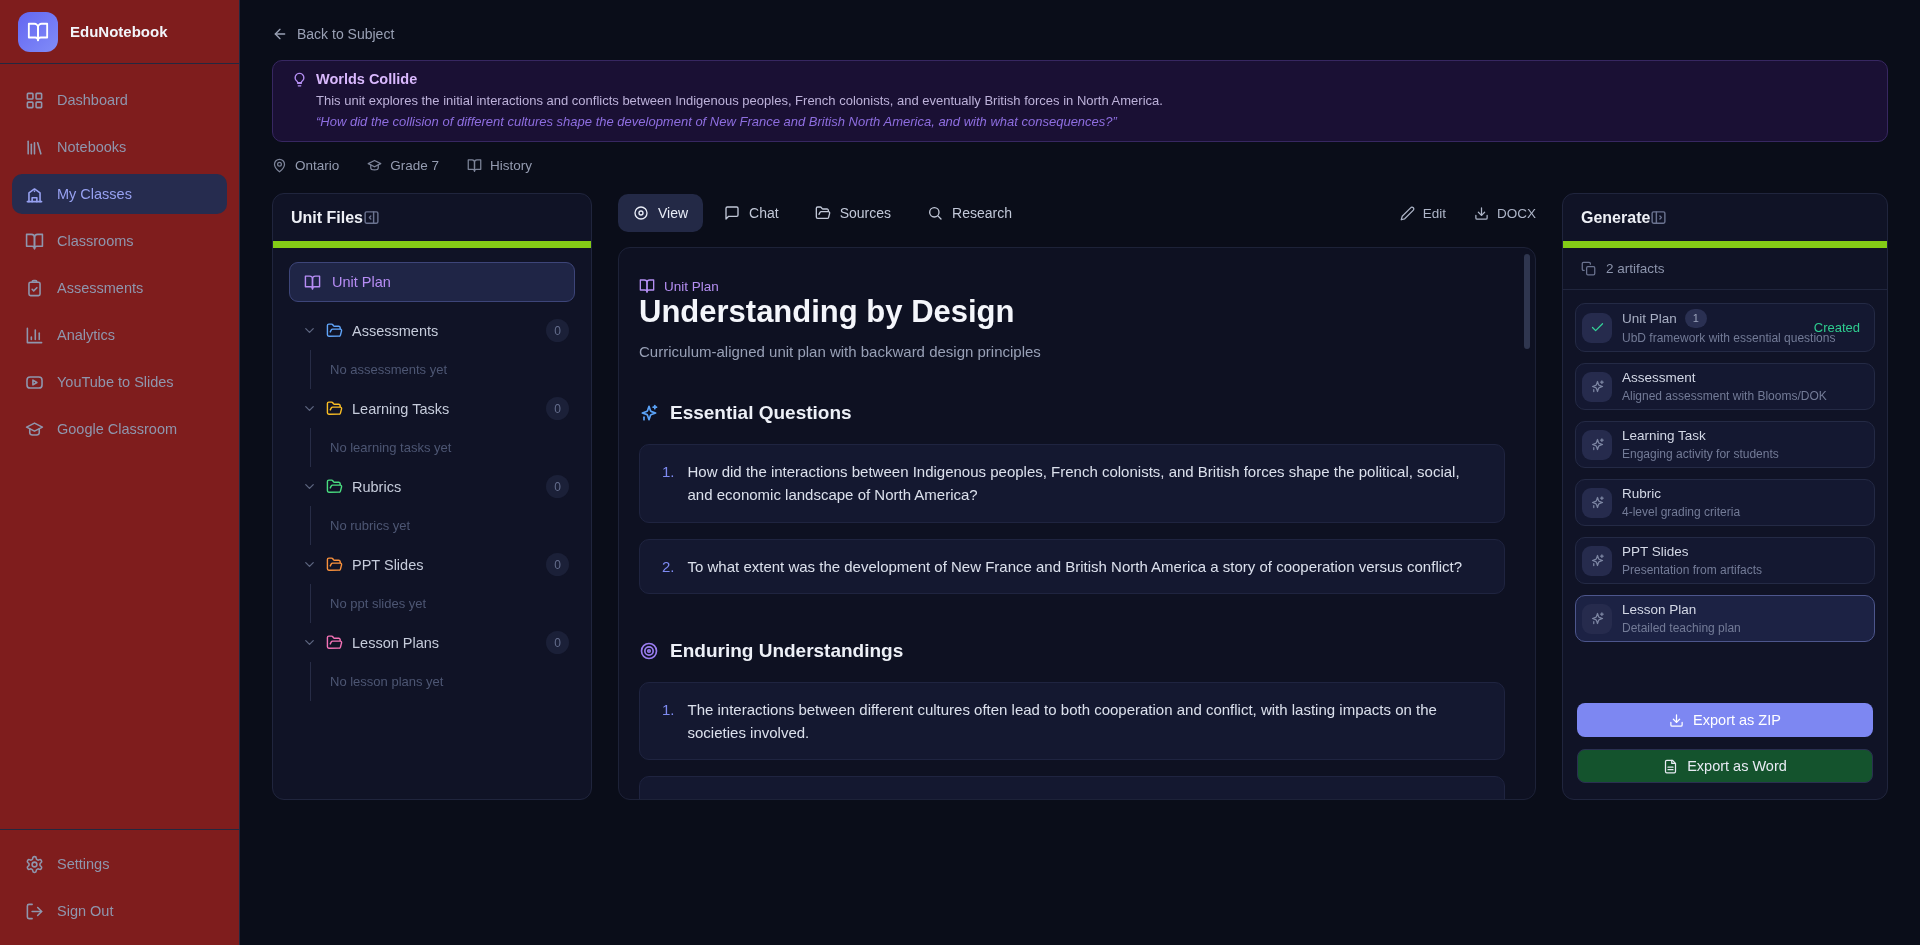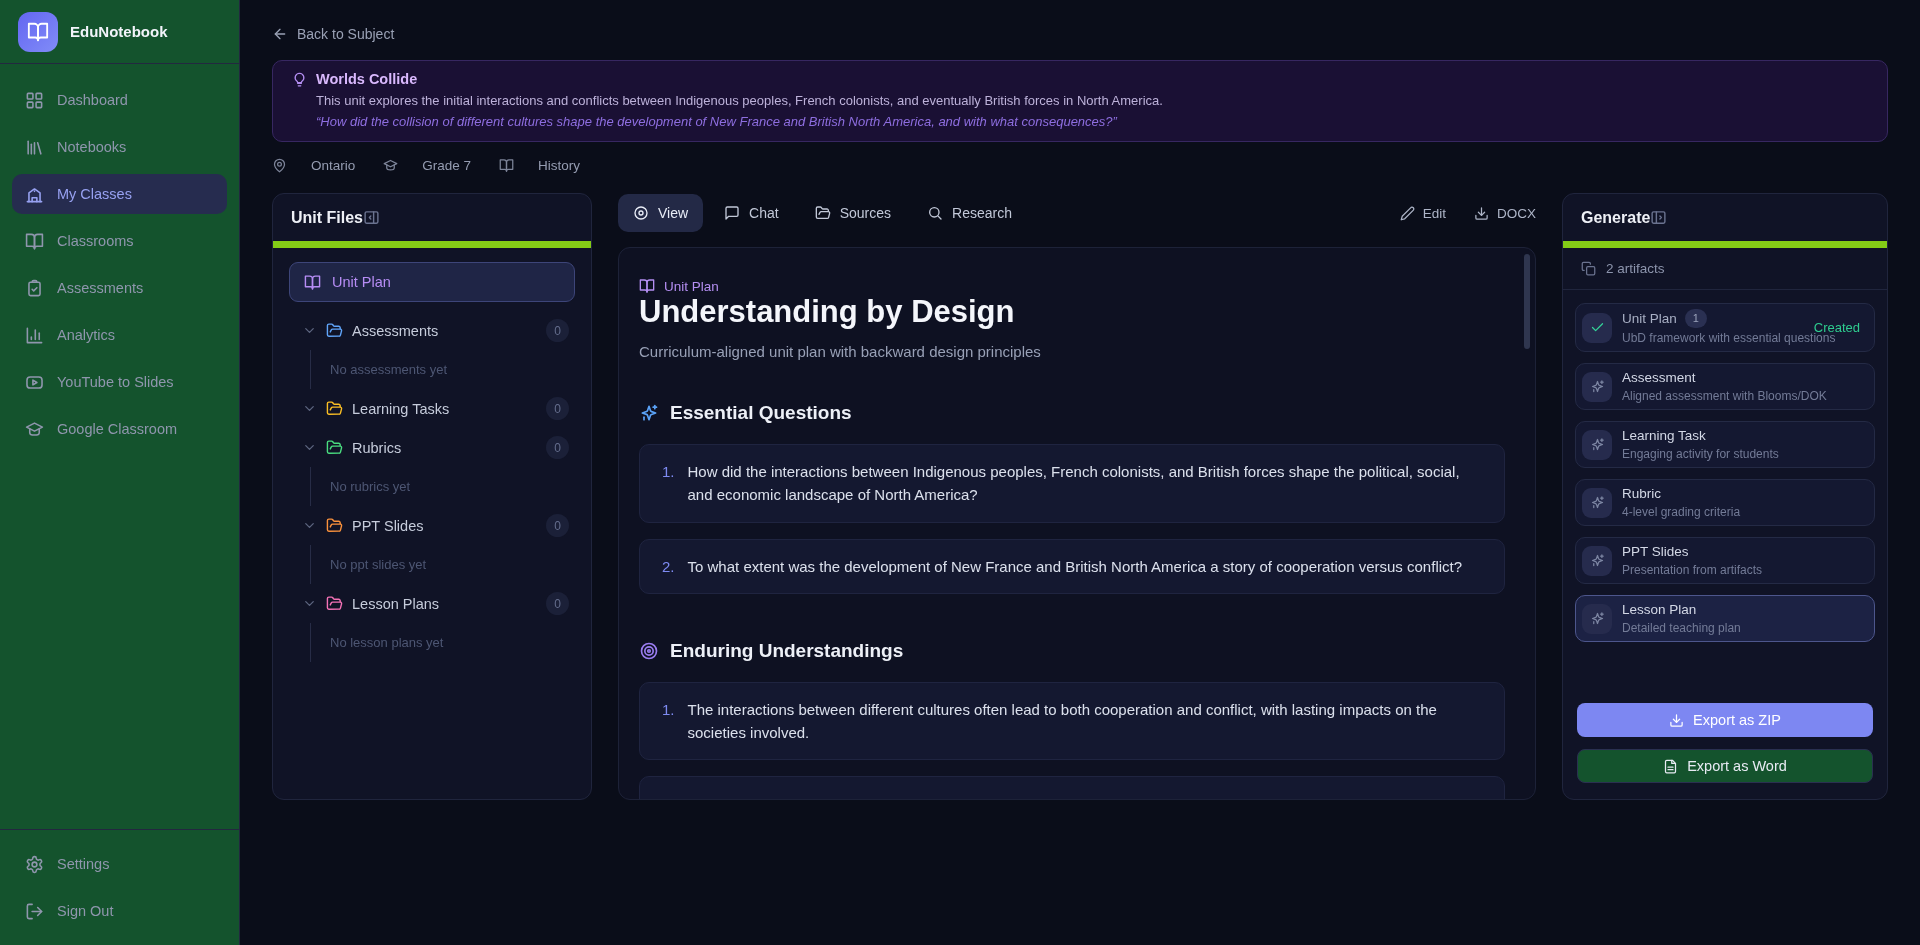--- a/index.html
+++ b/index.html
@@ -7,21 +7,21 @@
   body {
     background:#0a0d19;
     font-family:"Liberation Sans", sans-serif;
     color:#e5e9f2;
     display:flex;
   }
   svg { display:block; }
   .ic { stroke:currentColor; fill:none; stroke-width:2; stroke-linecap:round; stroke-linejoin:round; }
 
   
-  .sidebar { width:240px; height:100%; background:#14532d; border-right:1px solid #232840; display:flex; flex-direction:column; flex-shrink:0; }
+  .sidebar { width:240px; height:100%; background:#7f1d1d; border-right:1px solid #232840; display:flex; flex-direction:column; flex-shrink:0; }
   .logo-row { height:64px; display:flex; align-items:center; gap:12px; padding:0 18px; border-bottom:1px solid #232840; }
   .logo-badge { width:40px; height:40px; border-radius:12px; background:linear-gradient(135deg,#6366f1,#818cf8); display:grid; place-items:center; color:#fff; flex-shrink:0; }
   .logo-name { font-size:15px; font-weight:bold; color:#f2f4fa; }
   .nav { padding:16px 12px; display:flex; flex-direction:column; gap:7px; }
   .nav-item { height:40px; border-radius:10px; display:flex; align-items:center; gap:13px; padding:0 13px; color:#8f96ad; font-size:14.5px; cursor:pointer; }
   .nav-item svg { width:19px; height:19px; flex-shrink:0; }
   .nav-item.active { background:#262c4f; color:#97a1f1; }
   .sidebar-footer { margin-top:auto; border-top:1px solid #232840; padding:14px 12px; display:flex; flex-direction:column; gap:7px; }
 
   
@@ -32,21 +32,21 @@
   .page-title { font-size:29px; font-weight:bold; color:#f5f6fa; letter-spacing:.2px; }
   .status-badge { background:#1c2747; color:#6d9bf2; font-size:12.5px; padding:5px 13px; border-radius:999px; }
 
   .overview-box { margin-top:18px; background:#1a1034; border:1px solid #372761; border-radius:10px; padding:10px 19px 12px; }
   .ov-title-row { display:flex; align-items:center; gap:9px; color:#d9b8fd; font-size:14.5px; font-weight:bold; }
   .ov-title-row svg { width:15px; height:15px; color:#b48ef2; }
   .ov-desc { margin-top:6px; margin-left:24px; font-size:13px; color:#bdb2da; }
   .ov-quote { margin-top:6px; margin-left:24px; font-size:13px; font-style:italic; color:#8e6ee0; }
 
   .meta-row { margin-top:16px; display:flex; align-items:center; gap:28px; color:#959cb1; font-size:13.5px; }
-  .meta-item { display:flex; align-items:flex-end; gap:24px; }
+  .meta-item { display:flex; align-items:flex-end; gap:8px; }
   .meta-item svg { width:15px; height:15px; color:#7d8499; }
 
   
   .columns { margin-top:20px; display:flex; gap:26px; height:607px; }
   .panel { background:#101326; border:1px solid #20253d; border-radius:12px; }
   .panel-header { height:54px; display:flex; align-items:center; padding:0 18px; border-bottom:7px solid #84cc16; }
   .panel-title { font-size:16px; font-weight:bold; color:#eef0f6; }
   .collapse-btn { color:#6b7390; cursor:pointer; } .collapse-btn svg { width:17px; height:17px; }
 
   
@@ -393,20 +393,21 @@
           <div class="tree-row">
             <svg class="ic chev">
                 <use href="#i-chevdown"></use>
               </svg>
             <svg class="ic fold c-yellow">
                 <use href="#i-folderopen"></use>
               </svg>
             <span class="tree-label">Learning Tasks</span>
             <span class="tree-badge">0</span>
           </div>
+          <div class="tree-empty">No learning tasks yet</div>
           <div class="tree-row">
             <svg class="ic chev">
                 <use href="#i-chevdown"></use>
               </svg>
             <svg class="ic fold c-green">
                 <use href="#i-folderopen"></use>
               </svg>
             <span class="tree-label">Rubrics</span>
             <span class="tree-badge">0</span>
           </div>

